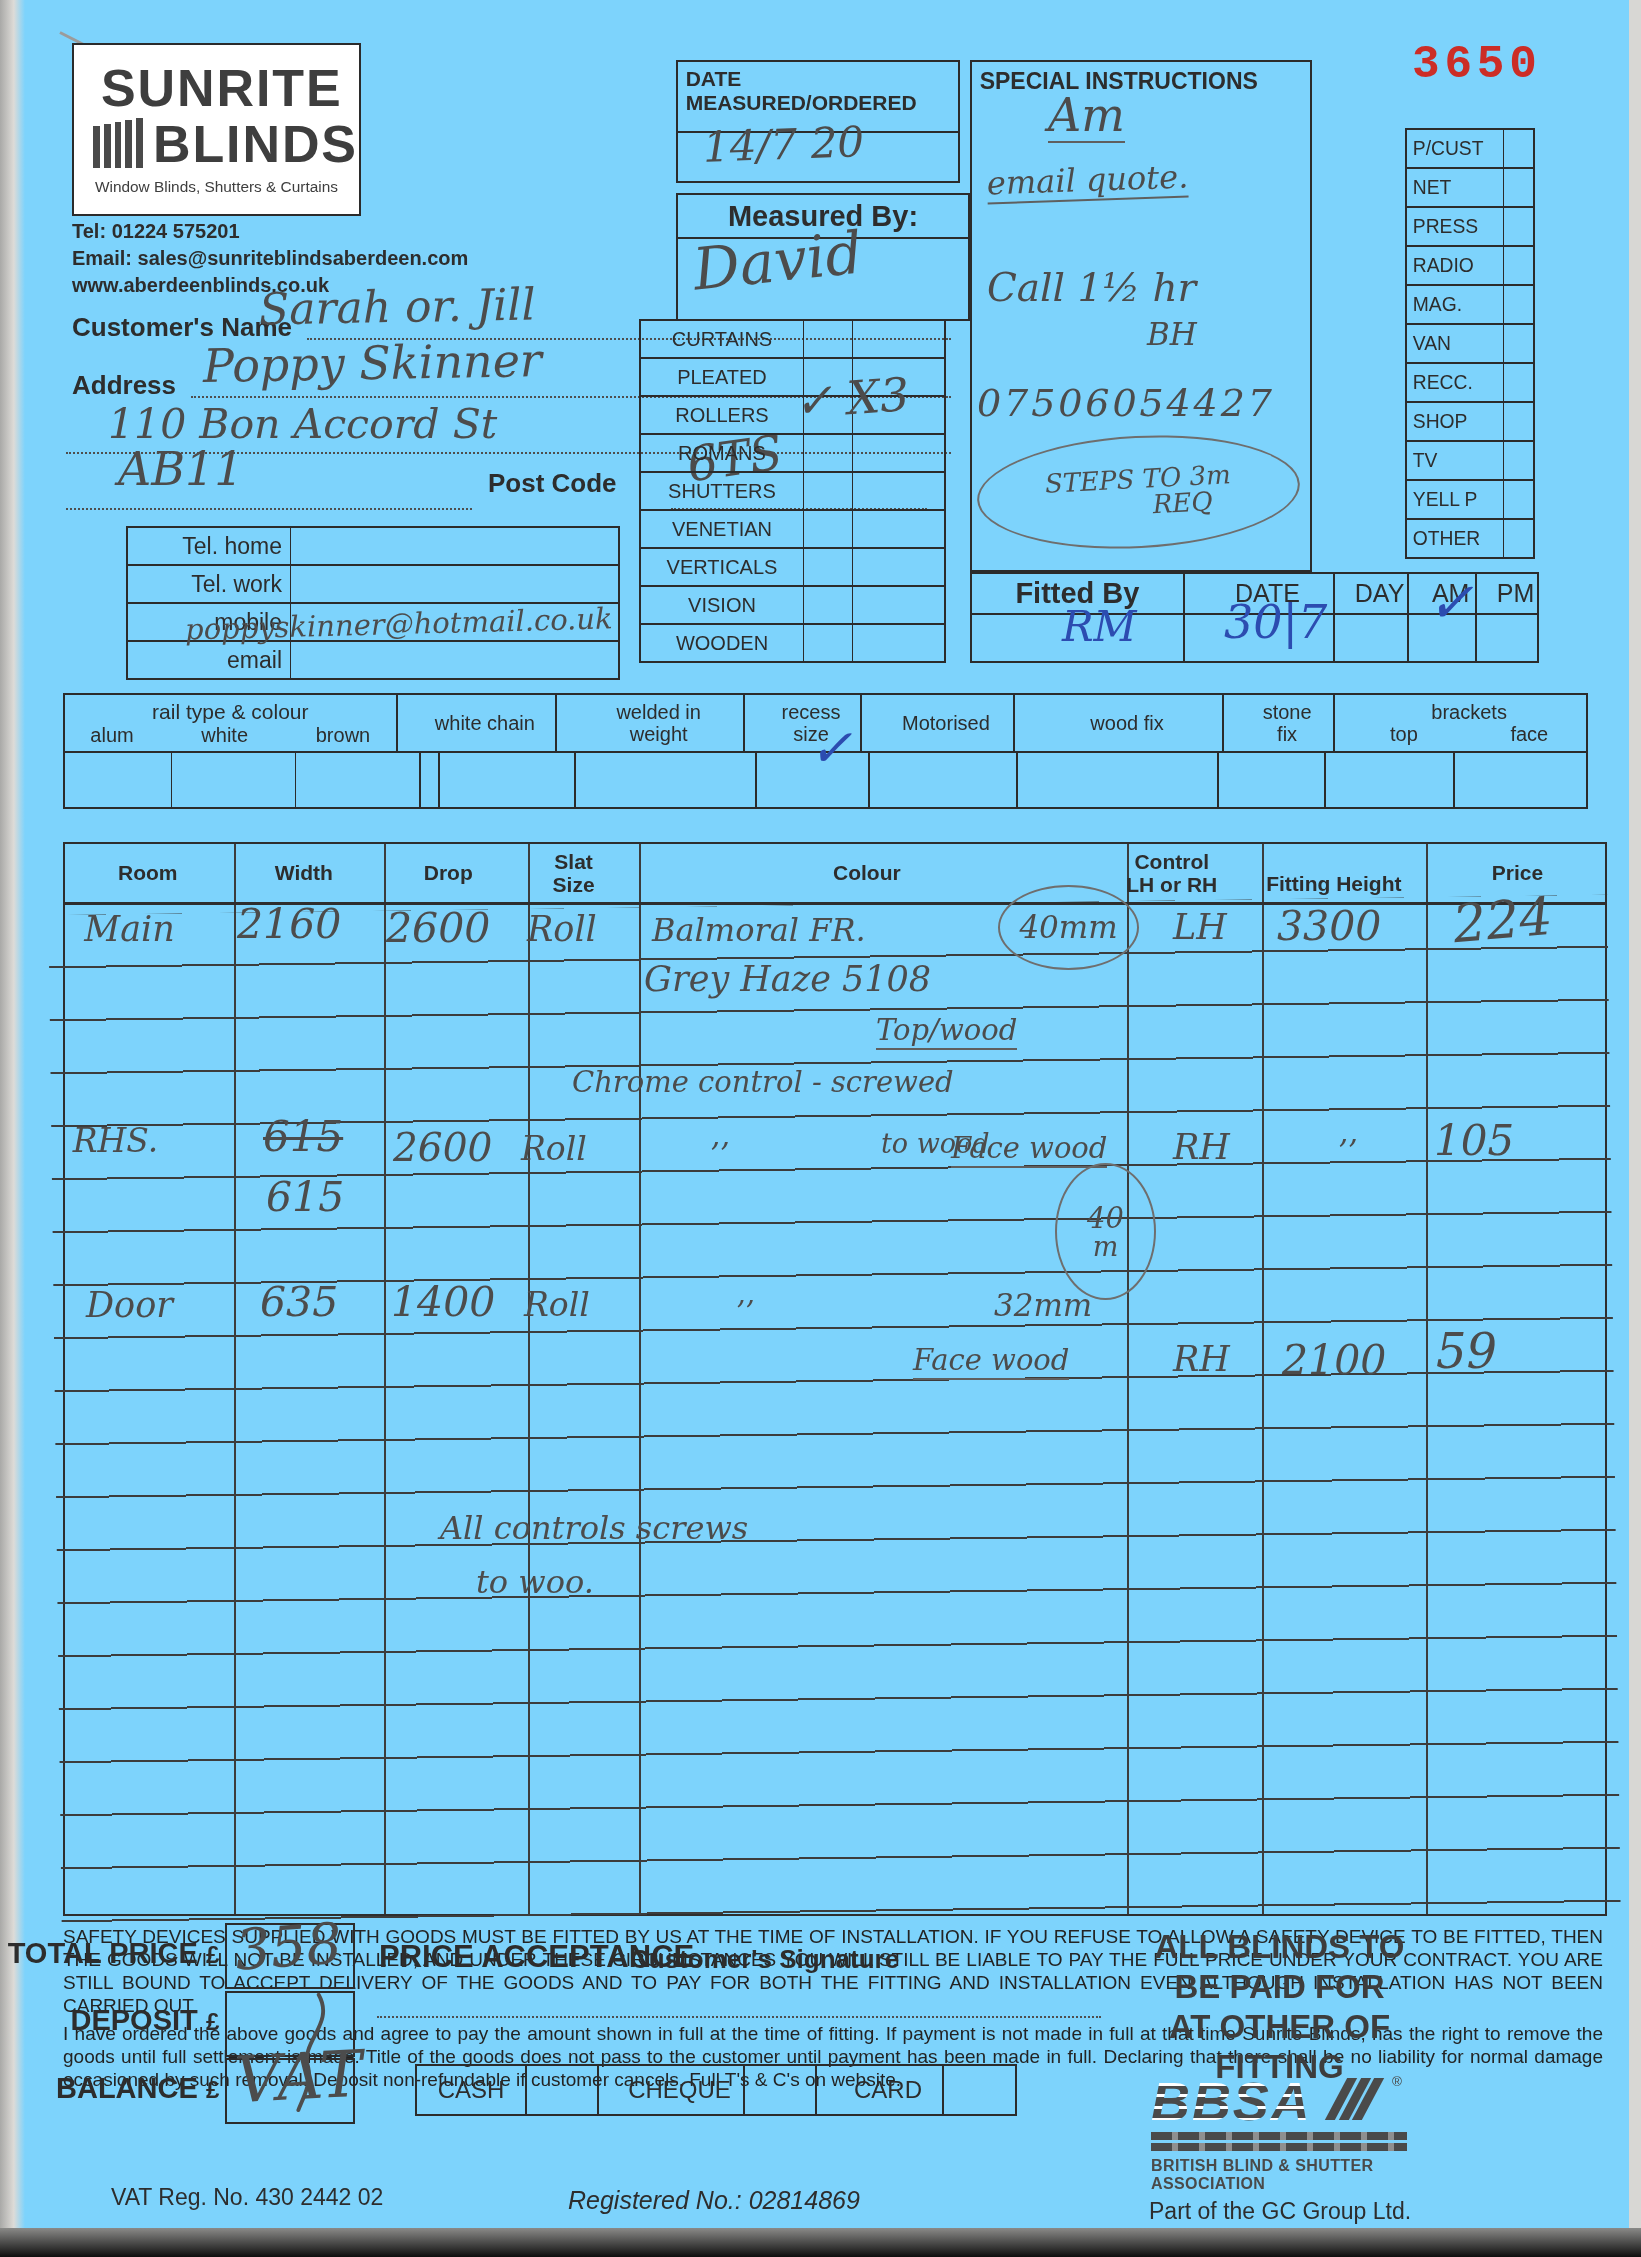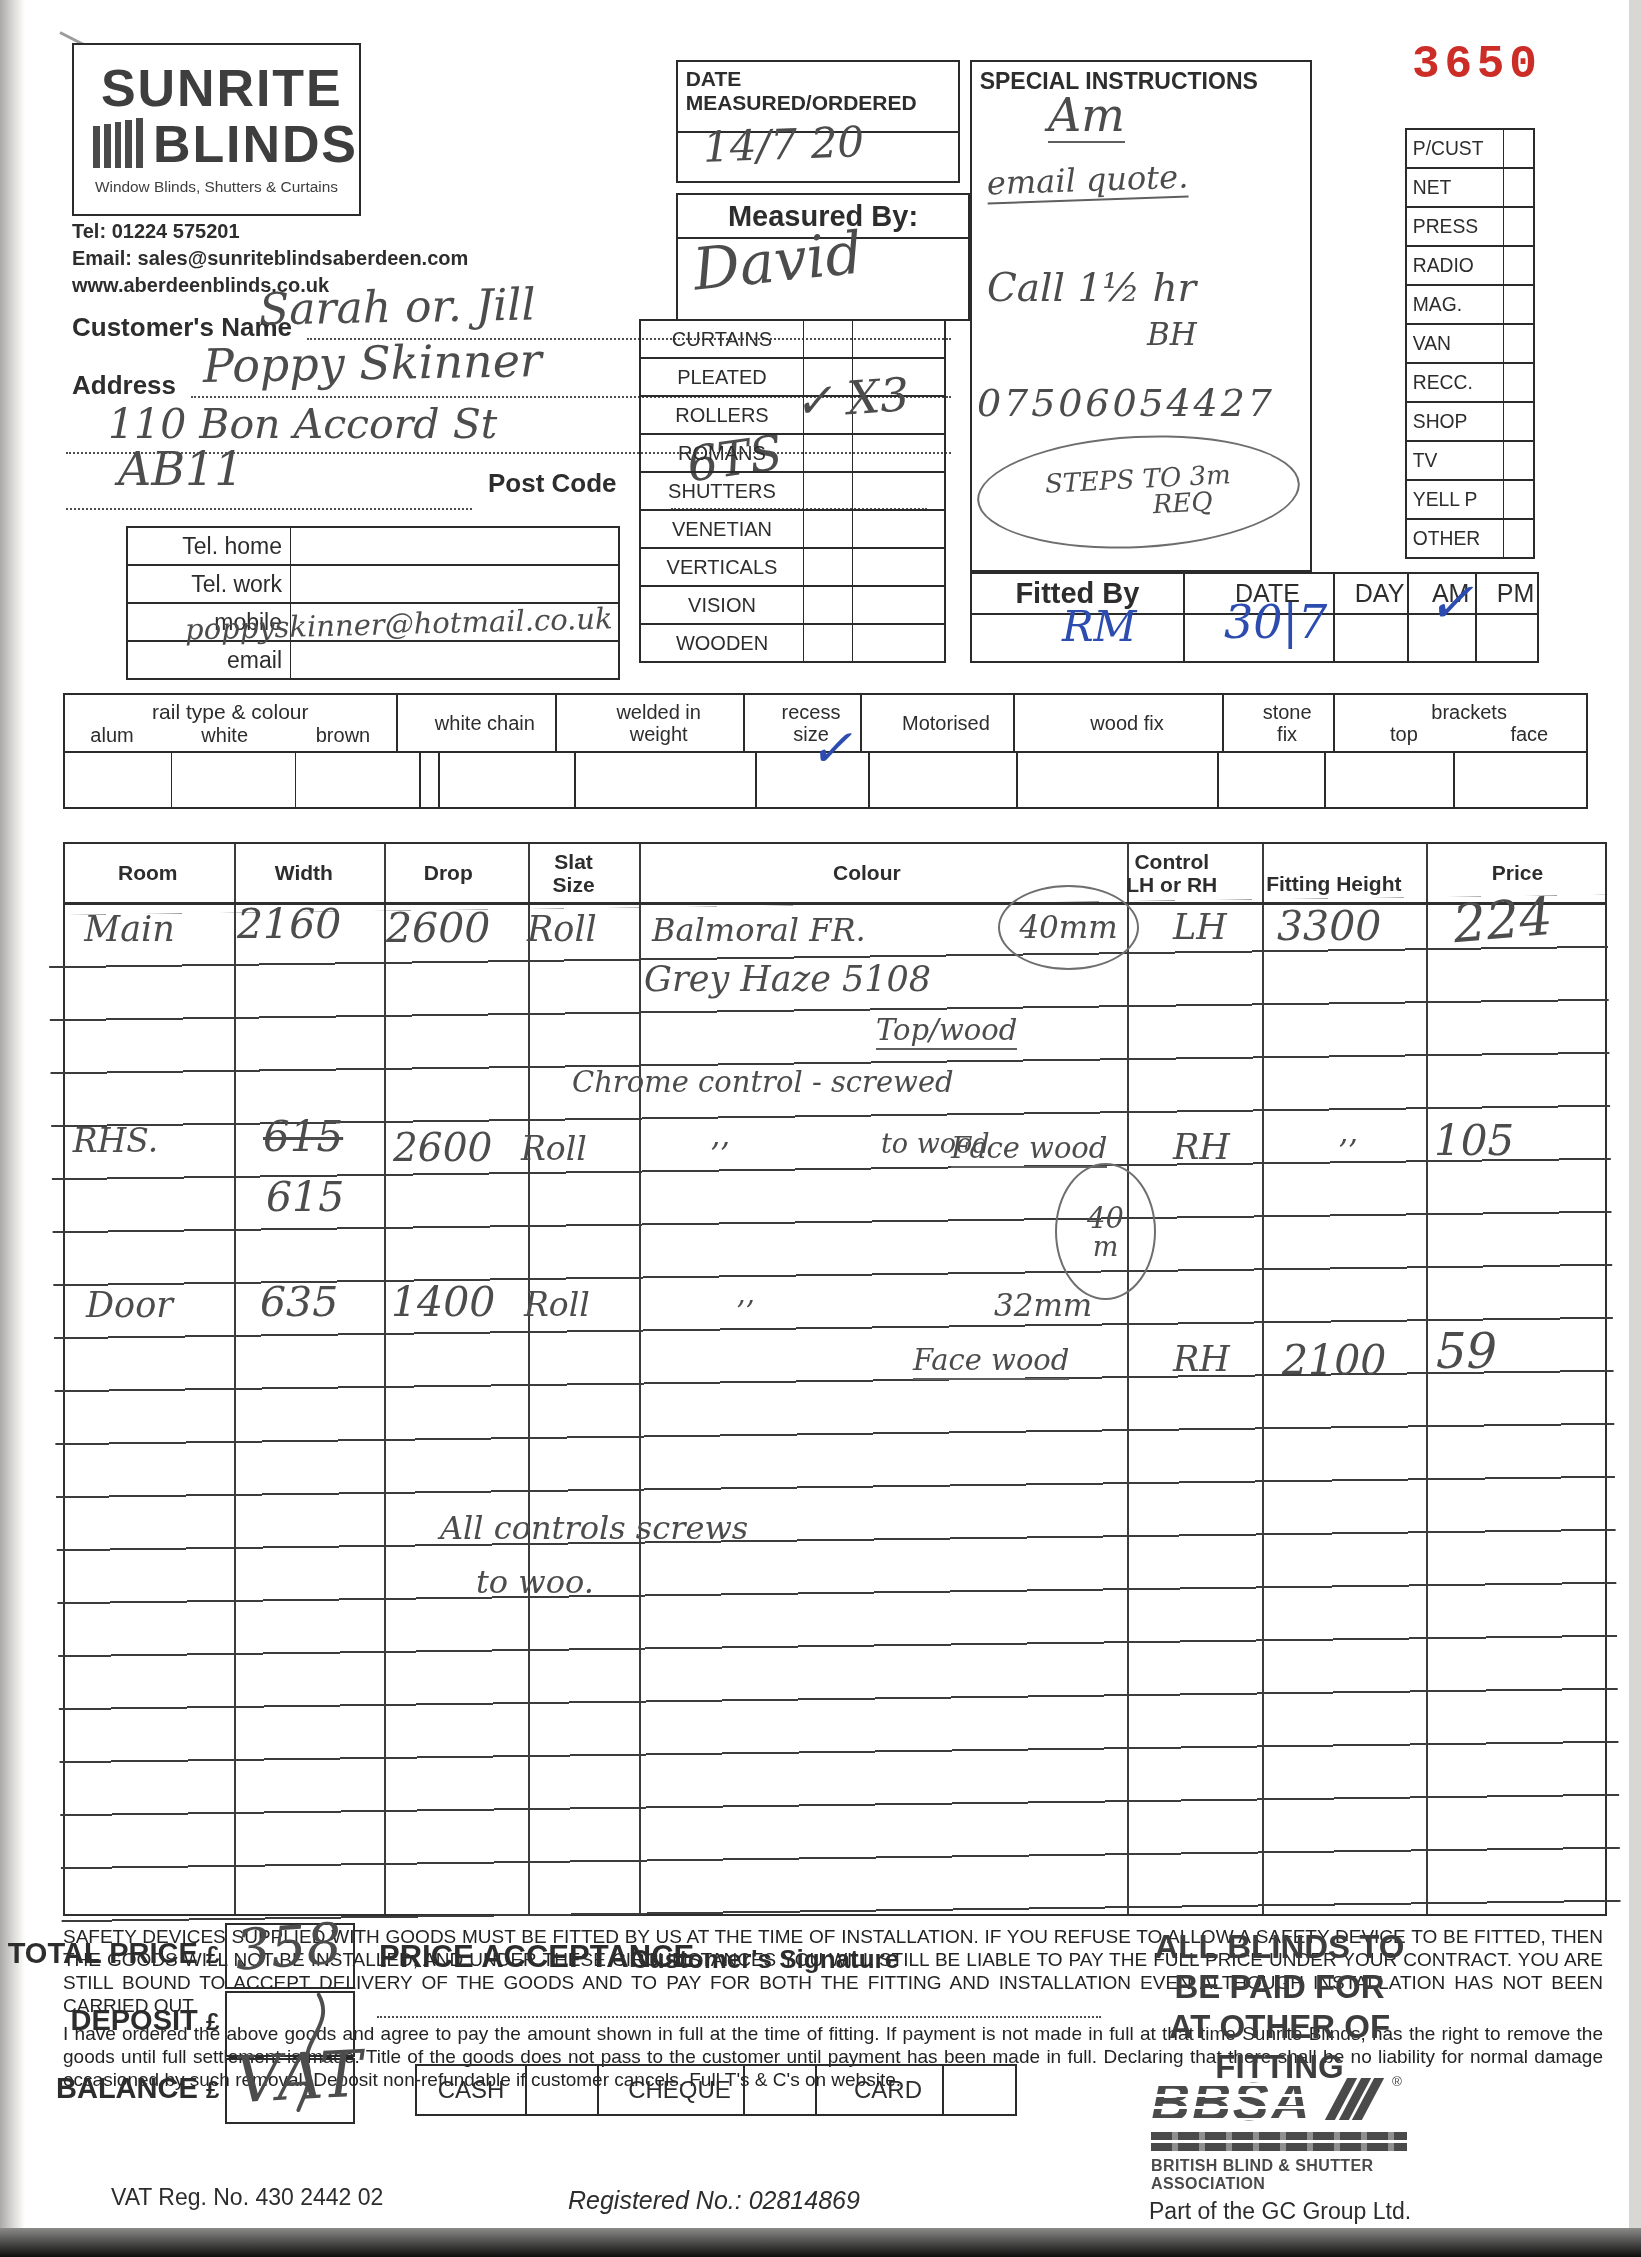--- a/index.html
+++ b/index.html
@@ -1,17 +1,17 @@
 <!DOCTYPE html>
 <html><head>
 <meta charset="utf-8">
 <style>
   html,body{margin:0;padding:0;}
   body{width:1641px;height:2257px;position:relative;background:#e9e8e5;font-family:"Liberation Sans",sans-serif;overflow:hidden;}
-  .paper{position:absolute;inset:0;background:#ffffff;}
+  .paper{position:absolute;inset:0;background:#7dd3fc;}
   .abs{position:absolute;}
   .pl{position:absolute;color:#2d2d2d;line-height:1.15;}
   .bold{font-weight:bold;}
   .hw{position:absolute;font-family:"DejaVu Serif",serif;font-style:italic;color:#4c4c4c;white-space:nowrap;line-height:1;}
   .hwb{color:#2c4cb0;}
   .u{border-bottom:2.9px solid #5f5f5f;padding-bottom:2.9px;}
   .strike{text-decoration:line-through;text-decoration-thickness:3.4px;}
   .circ{position:absolute;border:2.9px solid #6e6e6e;border-radius:50%;display:flex;align-items:center;justify-content:center;flex-direction:column;}
   .dotted{position:absolute;border-bottom:2.9px dotted #4e4e4e;height:0;}
   .bx{position:absolute;border:2.9px solid #2b2b2b;background:transparent;}

